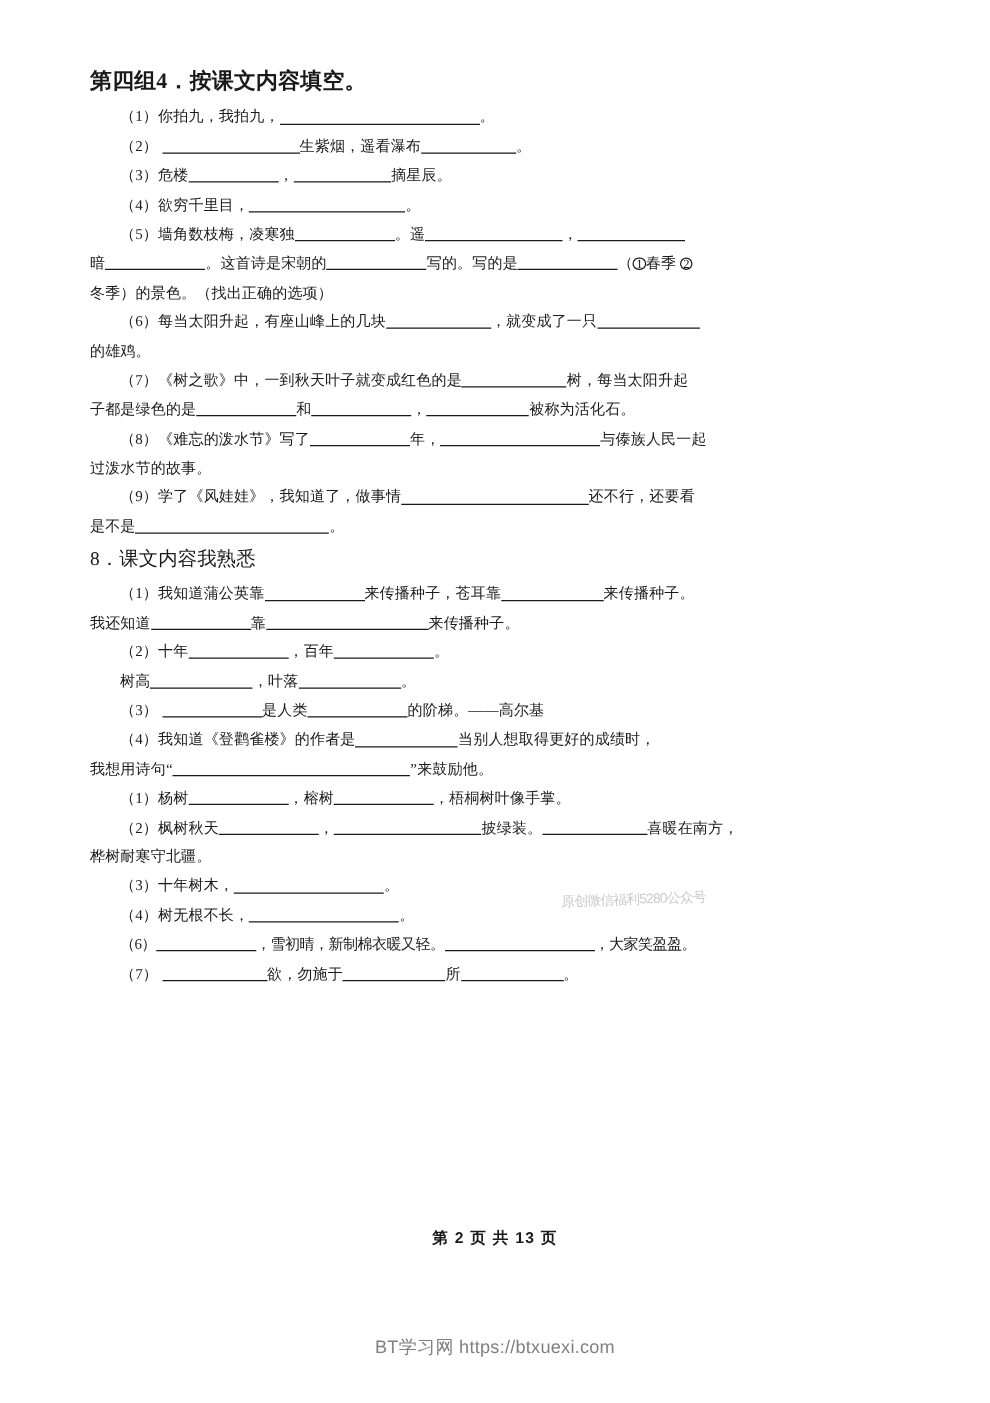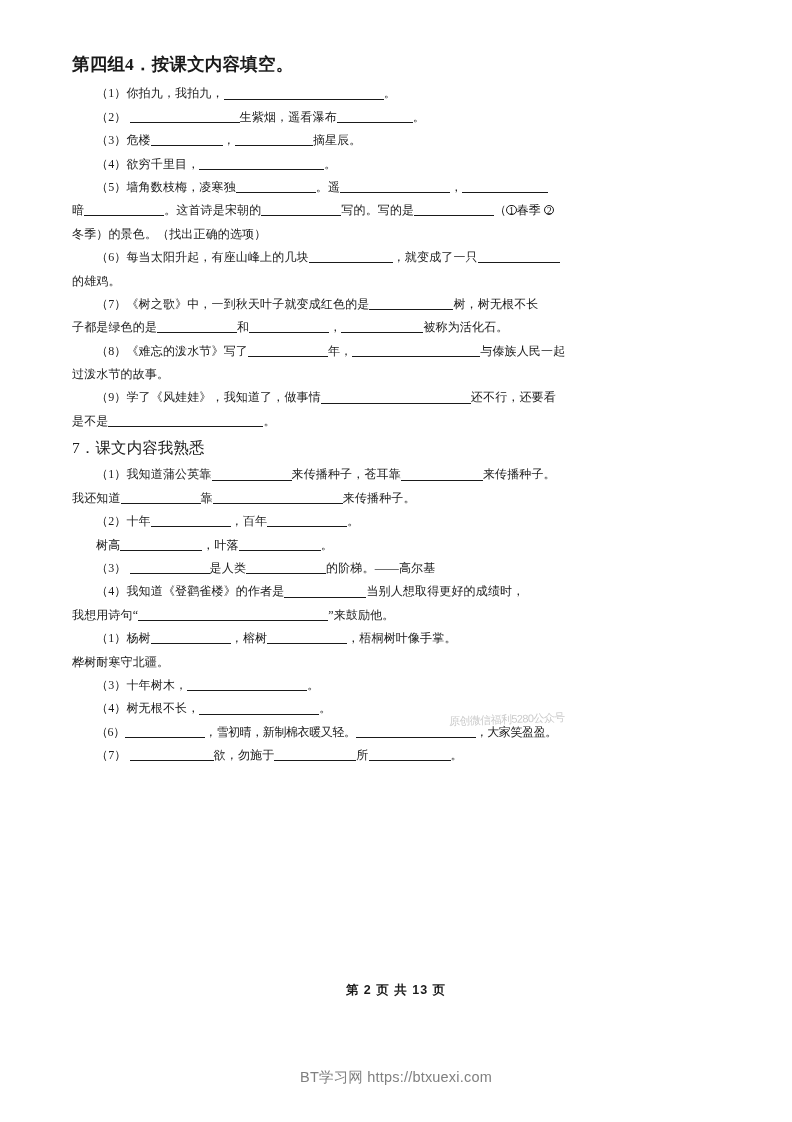--- a/index.html
+++ b/index.html
@@ -125,41 +125,42 @@
     <div id="section1-host">
         <p class="q indent"><span>（1）</span><span>你拍九，我拍九，</span><span class="bl" style="width: 160px;"></span><span>。</span></p>
         <p class="q indent"><span>（2）</span><span> </span><span class="bl" style="width: 110px;"></span><span>生紫烟，遥看瀑布</span><span class="bl" style="width: 76px;"></span><span>。</span></p>
         <p class="q indent"><span>（3）</span><span>危楼</span><span class="bl" style="width: 72px;"></span><span>，</span><span class="bl" style="width: 78px;"></span><span>摘星辰。</span></p>
         <p class="q indent"><span>（4）</span><span>欲穷千里目，</span><span class="bl" style="width: 125px;"></span><span>。</span></p>
         <p class="q indent"><span>（5）</span><span>墙角数枝梅，凌寒独</span><span class="bl" style="width: 80px;"></span><span>。遥</span><span class="bl" style="width: 110px;"></span><span>，</span><span class="bl" style="width: 86px;"></span></p>
         <p class="q noindent"><span>暗</span><span class="bl" style="width: 80px;"></span><span>。这首诗是宋朝的</span><span class="bl" style="width: 80px;"></span><span>写的。写的是</span><span class="bl" style="width: 80px;"></span><span>（</span><span class="circled">1</span><span>春季 </span><span class="circled">2</span></p>
         <p class="q noindent"><span>冬季）的景色。（找出正确的选项）</span></p>
         <p class="q indent"><span>（6）</span><span>每当太阳升起，有座山峰上的几块</span><span class="bl" style="width: 84px;"></span><span>，就变成了一只</span><span class="bl" style="width: 82px;"></span></p>
         <p class="q noindent"><span>的雄鸡。</span></p>
-        <p class="q indent"><span>（7）</span><span>《树之歌》中，一到秋天叶子就变成红色的是</span><span class="bl" style="width: 84px;"></span><span>树，树无根不长</span></p>
+        <p class="q indent"><span>（7）</span><span>《树之歌》中，一到秋天叶子就变成红色的是</span><span class="bl" style="width: 84px;"></span><span>树，每当太阳升起</span></p>
         <p class="q noindent"><span>子都是绿色的是</span><span class="bl" style="width: 80px;"></span><span>和</span><span class="bl" style="width: 80px;"></span><span>，</span><span class="bl" style="width: 82px;"></span><span>被称为活化石。</span></p>
         <p class="q indent"><span>（8）</span><span>《难忘的泼水节》写了</span><span class="bl" style="width: 80px;"></span><span>年，</span><span class="bl" style="width: 128px;"></span><span>与傣族人民一起</span></p>
         <p class="q noindent"><span>过泼水节的故事。</span></p>
         <p class="q indent"><span>（9）</span><span>学了《风娃娃》，我知道了，做事情</span><span class="bl" style="width: 150px;"></span><span>还不行，还要看</span></p>
         <p class="q noindent"><span>是不是</span><span class="bl" style="width: 155px;"></span><span>。</span></p>
       </div>
 
-    <div class="section-title">7．课文内容我熟悉</div>
+    <div class="section-title">8．课文内容我熟悉</div>
     <div id="section2-host">
         <p class="q indent"><span>（1）</span><span>我知道蒲公英靠</span><span class="bl" style="width: 80px;"></span><span>来传播种子，苍耳靠</span><span class="bl" style="width: 82px;"></span><span>来传播种子。</span></p>
         <p class="q noindent"><span>我还知道</span><span class="bl" style="width: 80px;"></span><span>靠</span><span class="bl" style="width: 130px;"></span><span>来传播种子。</span></p>
         <p class="q indent"><span>（2）</span><span>十年</span><span class="bl" style="width: 80px;"></span><span>，百年</span><span class="bl" style="width: 80px;"></span><span>。</span></p>
         <p class="q indent"><span>树高</span><span class="bl" style="width: 82px;"></span><span>，叶落</span><span class="bl" style="width: 82px;"></span><span>。</span></p>
         <p class="q indent"><span>（3）</span><span> </span><span class="bl" style="width: 80px;"></span><span>是人类</span><span class="bl" style="width: 80px;"></span><span>的阶梯。——高尔基</span></p>
         <p class="q indent"><span>（4）</span><span>我知道《登鹳雀楼》的作者是</span><span class="bl" style="width: 82px;"></span><span>当别人想取得更好的成绩时，</span></p>
         <p class="q noindent"><span>我想用诗句“</span><span class="bl" style="width: 190px;"></span><span>”来鼓励他。</span></p>
       </div>
 
     <div id="section3-host">
         <p class="q indent"><span>（1）</span><span>杨树</span><span class="bl" style="width: 80px;"></span><span>，榕树</span><span class="bl" style="width: 80px;"></span><span>，梧桐树叶像手掌。</span></p>
+        <p class="q indent"><span>（2）</span><span>枫树秋天</span><span class="bl" style="width: 80px;"></span><span>，</span><span class="bl" style="width: 118px;"></span><span>披绿装。</span><span class="bl" style="width: 84px;"></span><span>喜暖在南方，</span></p>
         <p class="q noindent"><span>桦树耐寒守北疆。</span></p>
         <p class="q indent"><span>（3）</span><span>十年树木，</span><span class="bl" style="width: 120px;"></span><span>。</span></p>
         <p class="q indent"><span>（4）</span><span>树无根不长，</span><span class="bl" style="width: 120px;"></span><span>。</span></p>
         <p class="q indent" style="letter-spacing: -0.4px;"><span>（6）</span><span class="bl" style="width: 80px;"></span><span>，雪初晴，新制棉衣暖又轻。</span><span class="bl" style="width: 120px;"></span><span>，大家笑盈盈。</span></p>
         <p class="q indent"><span>（7）</span><span> </span><span class="bl" style="width: 84px;"></span><span>欲，勿施于</span><span class="bl" style="width: 82px;"></span><span>所</span><span class="bl" style="width: 82px;"></span><span>。</span></p>
       </div>
 
   </div>
 
   <div class="watermark">原创微信福利5280公众号</div>

